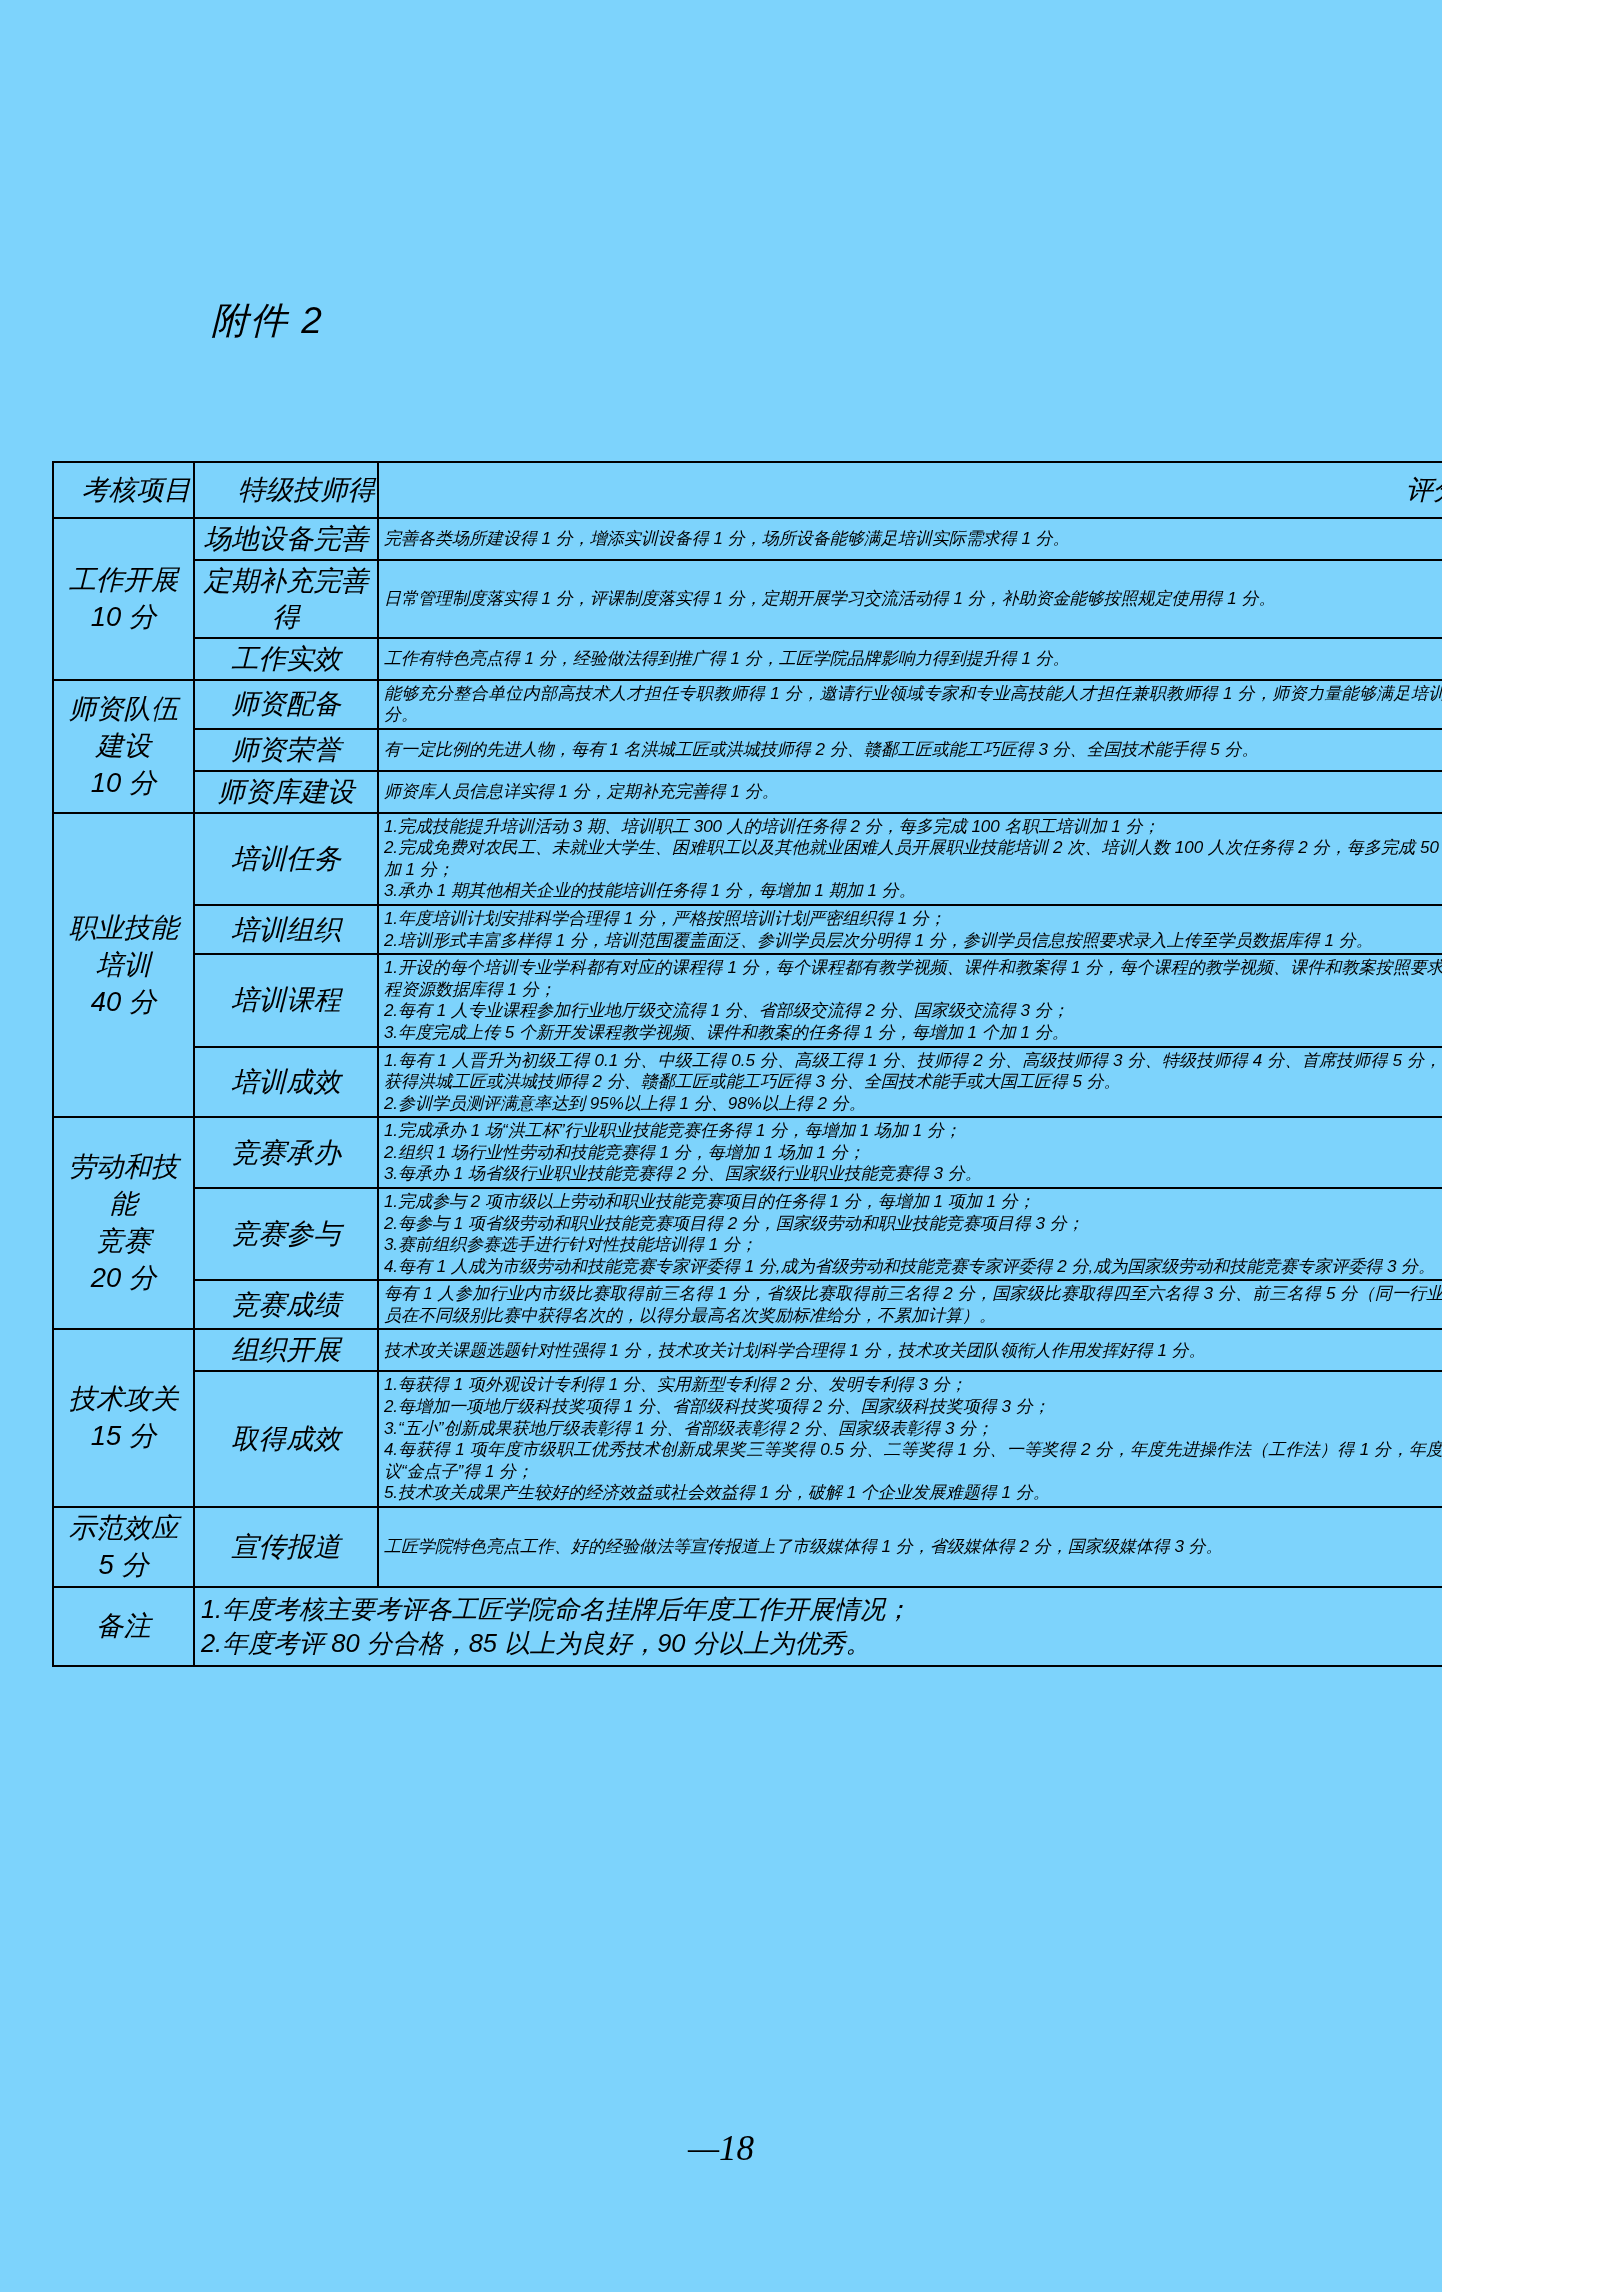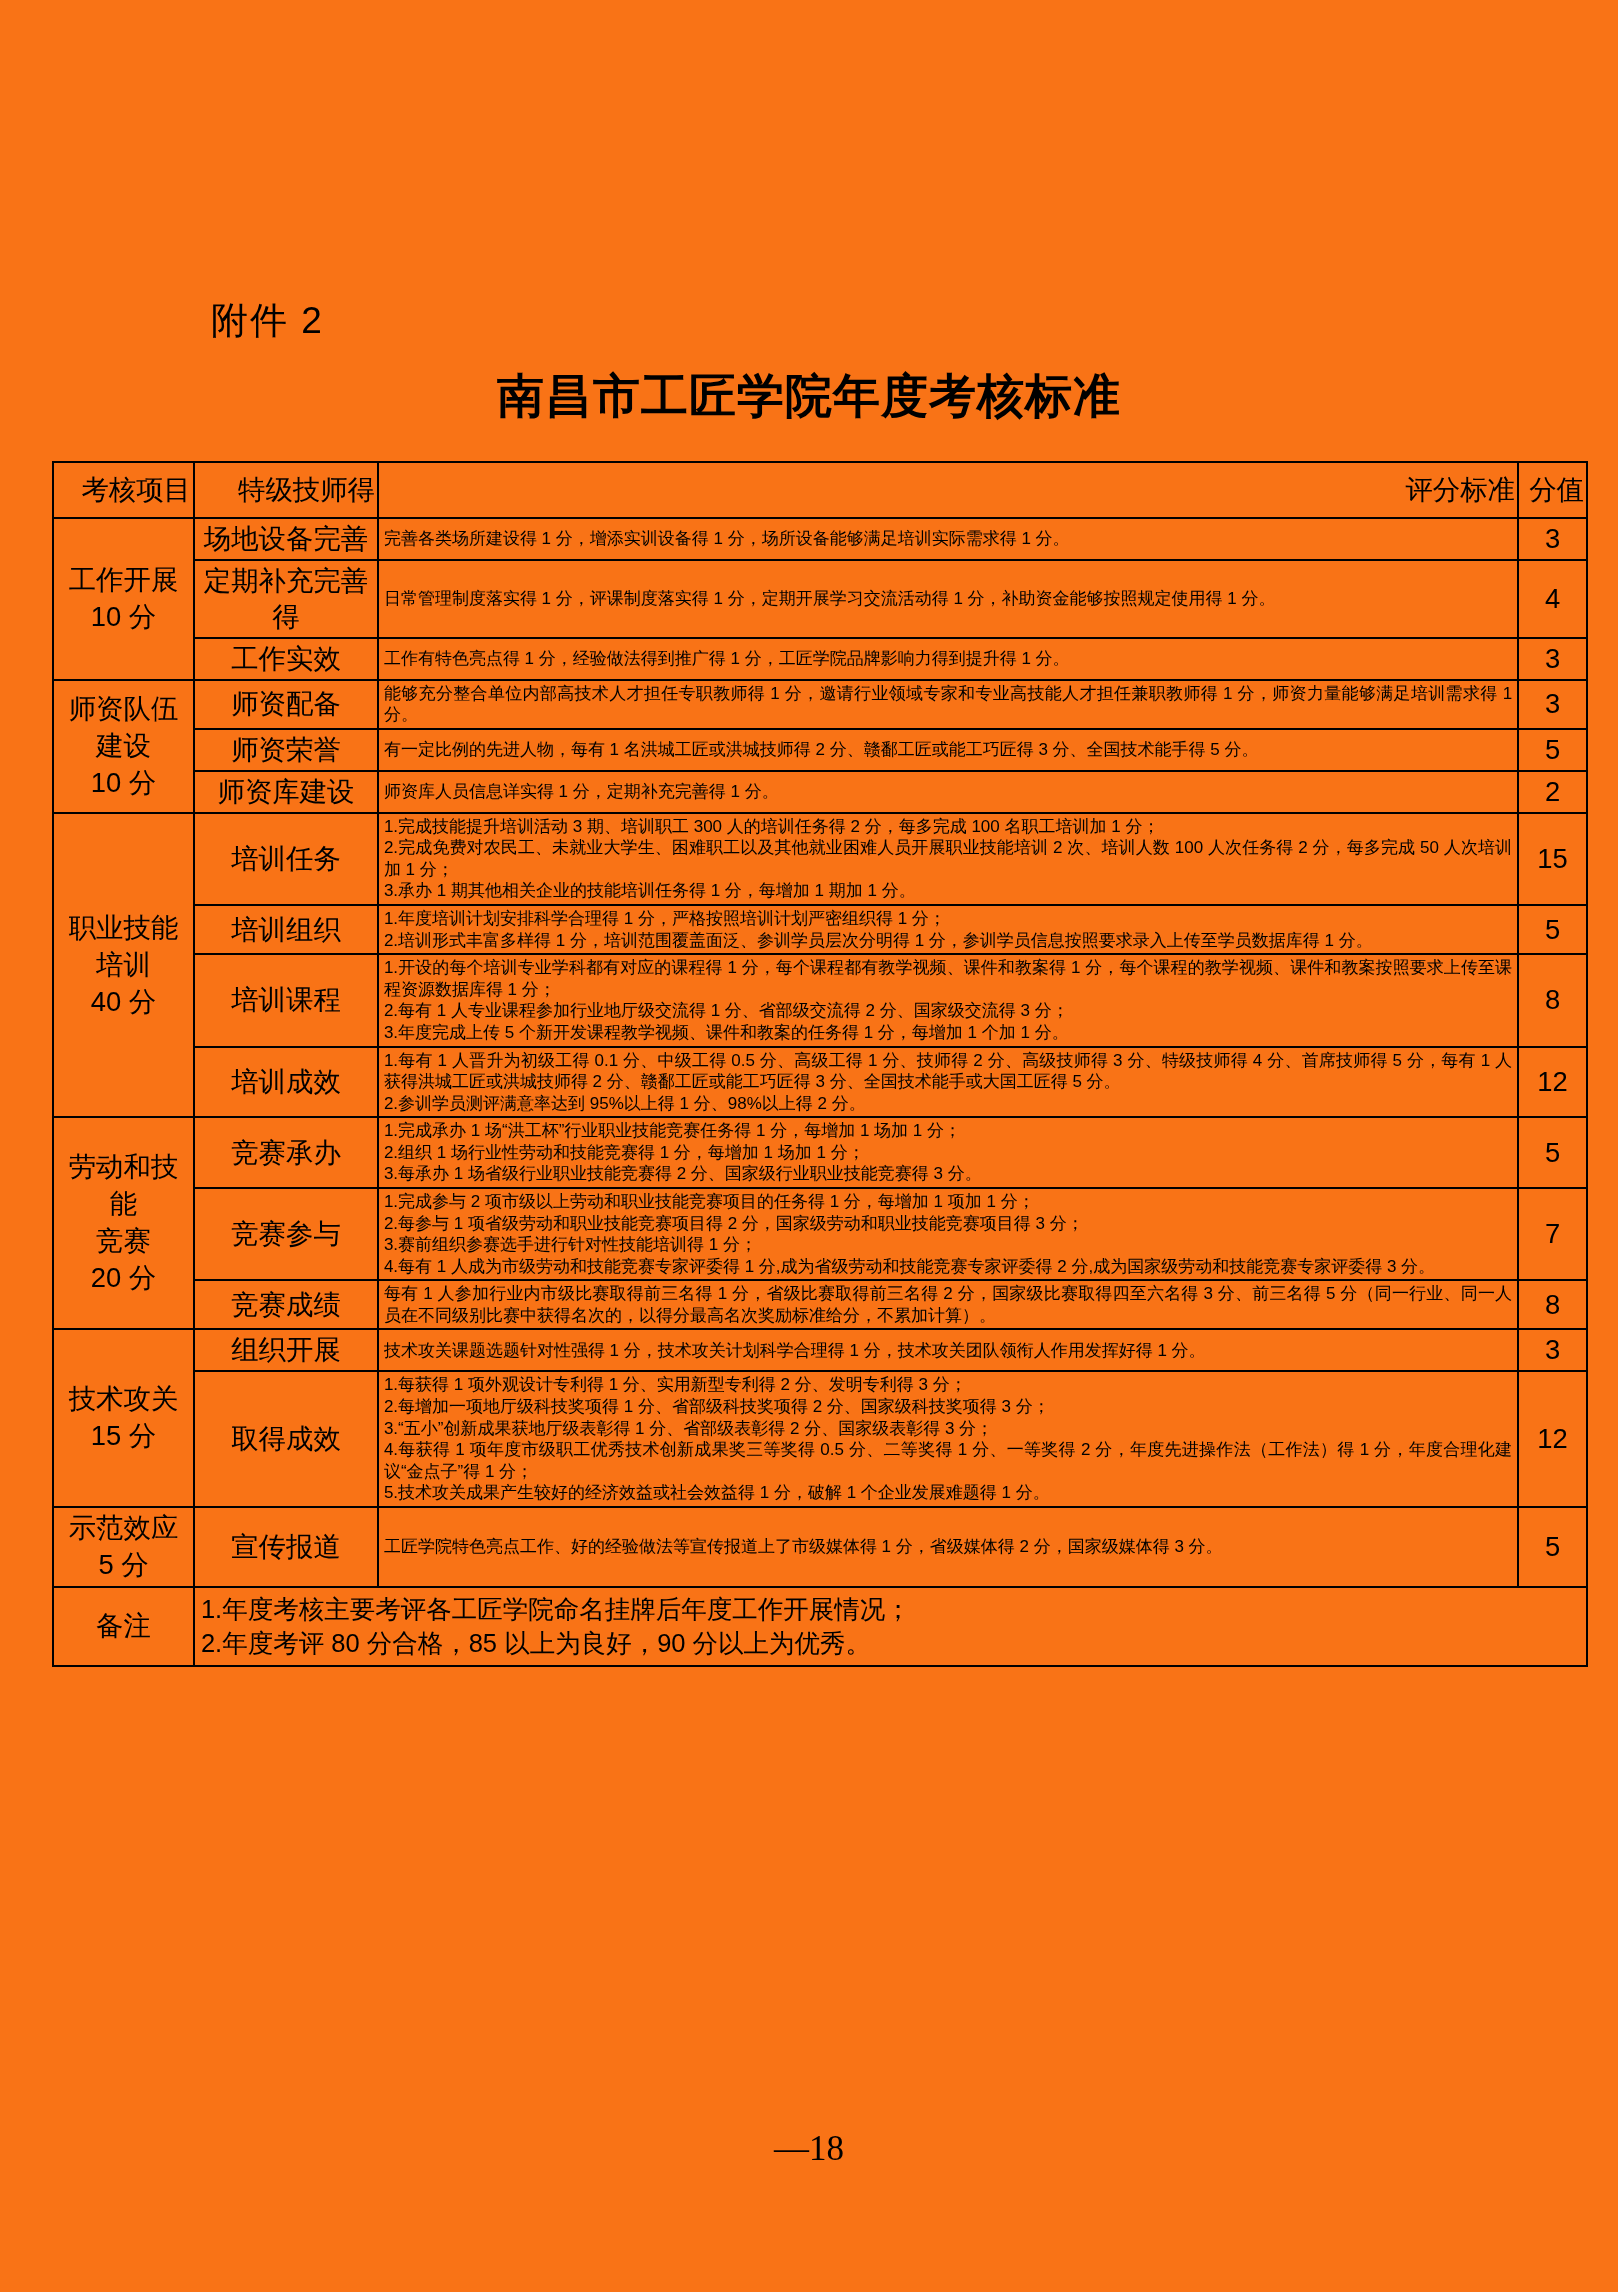--- a/index.html
+++ b/index.html
@@ -1,23 +1,24 @@
 <!DOCTYPE html>
 <html><head>
 <meta charset="utf-8">
 <style>
   html,body { margin:0; padding:0; background:#ffffff; }
   .page {
     position:relative;
-    width:1618px;
+    width:1442px;
     height:2293px;
-    background:#f97316;
+    background:#7dd3fc;
     color:#000;
     font-family:"Liberation Sans", sans-serif;
     overflow:hidden;
+    font-style:italic;
   }
   .attachment {
     position:absolute;
     left:211px;
     top:296px;
     font-size:37px;
     letter-spacing:2px;
   }
   .doc-title {
     position:absolute;
@@ -93,21 +94,20 @@
     font-family:"Liberation Serif","DejaVu Serif",serif;
   }
 </style>
 </head>
 <body>
 
 <div class="page">
 
   <div class="attachment">附件 2</div>
 
-  <h1 class="doc-title">南昌市工匠学院年度考核标准</h1>
 
   <table class="assess">
     <colgroup>
       <col style="width:141px">
       <col style="width:184px">
       <col style="width:1140px">
       <col style="width:69px">
     </colgroup>
     <thead>
       <tr>

